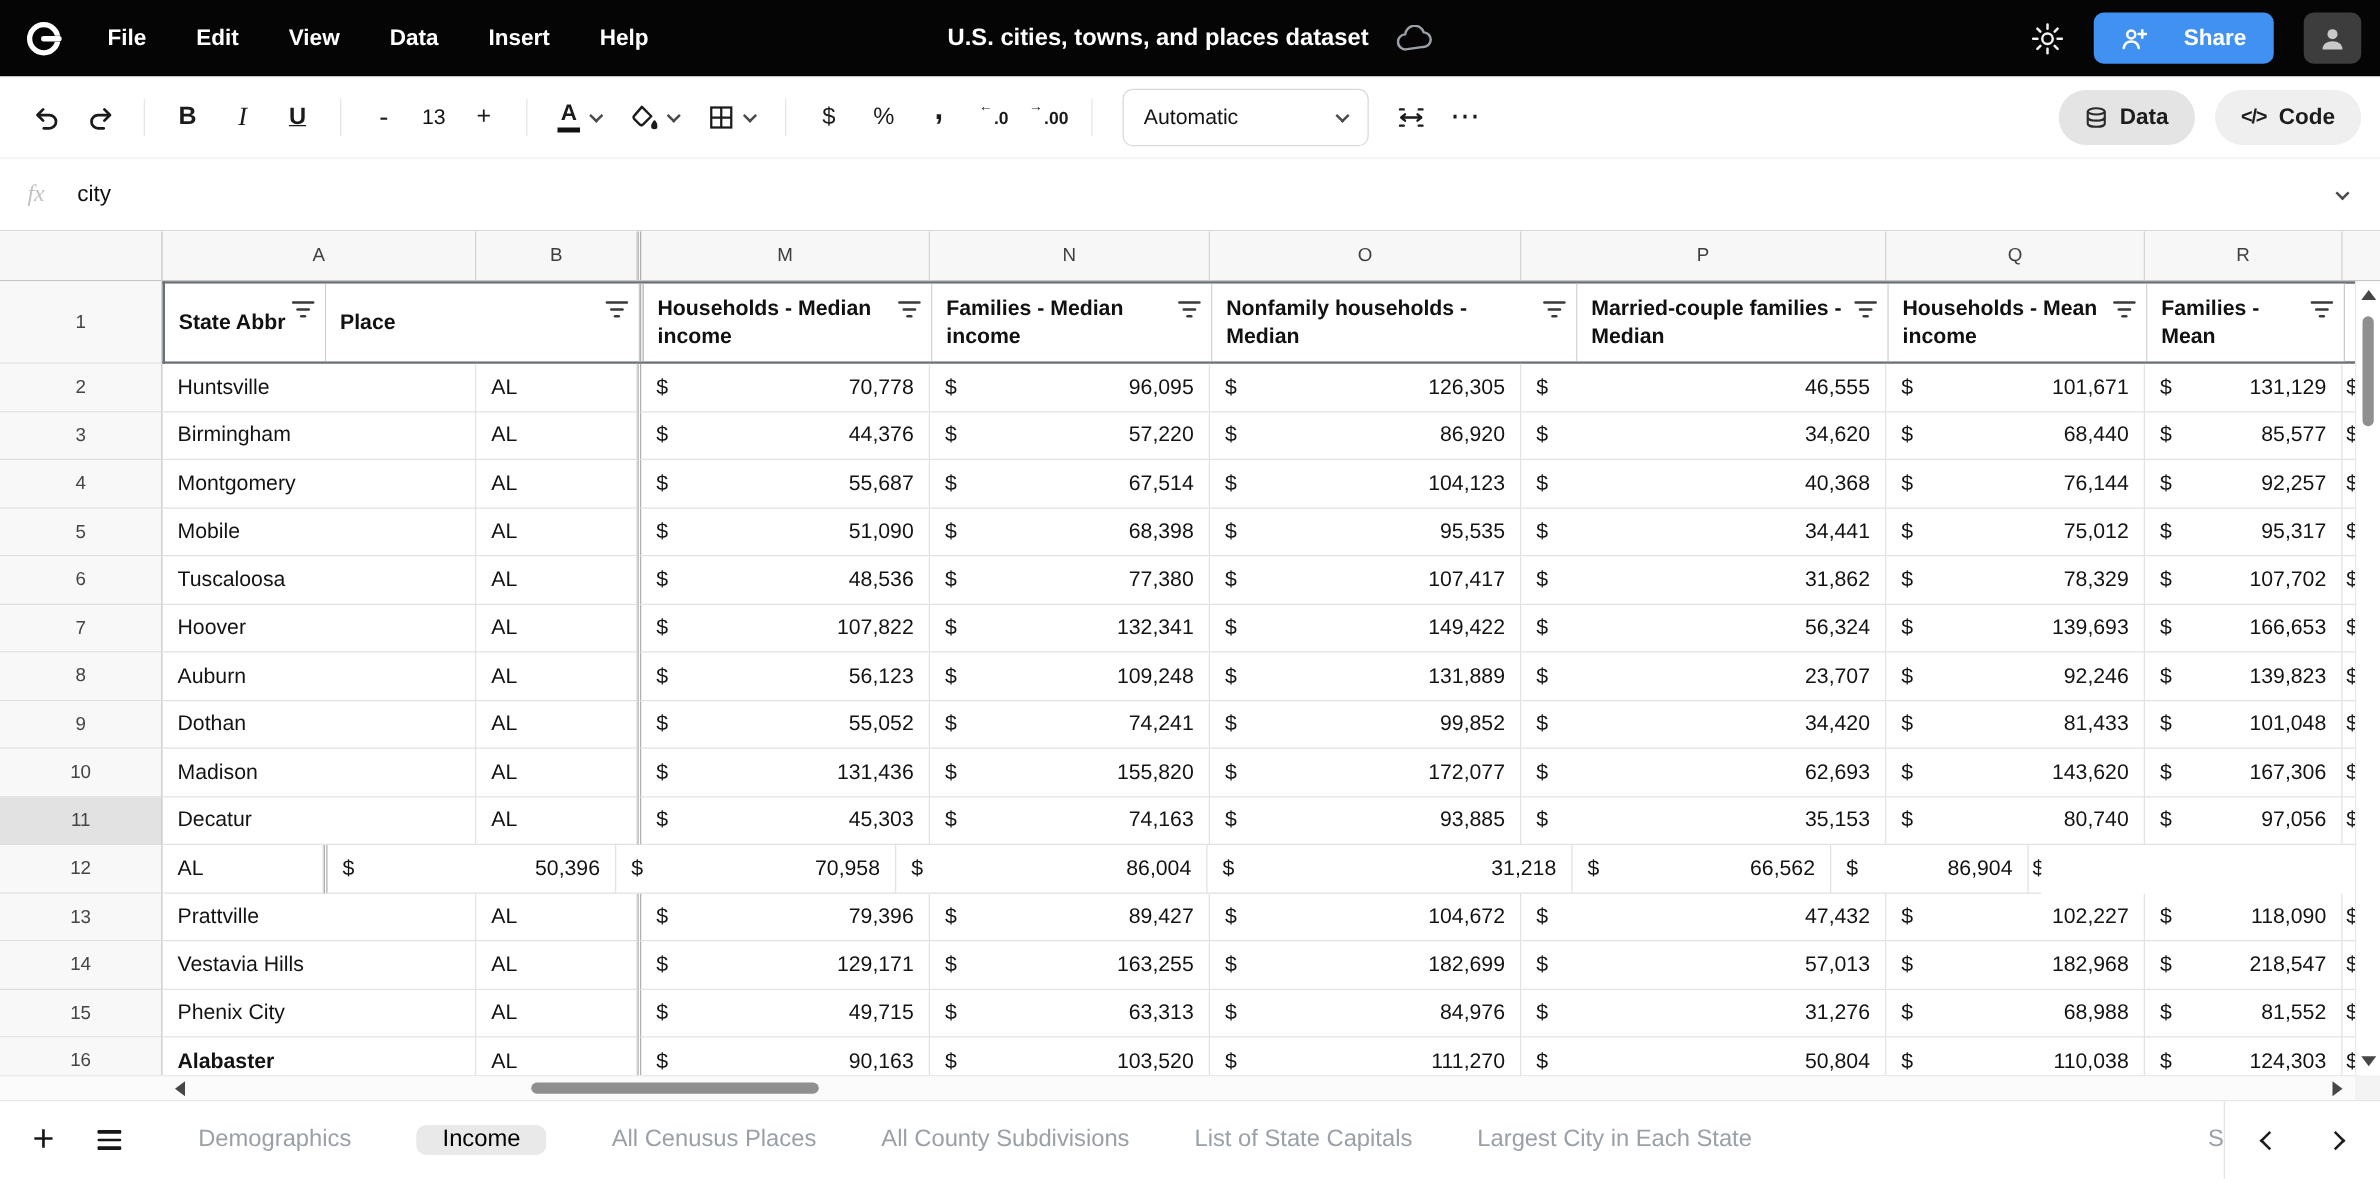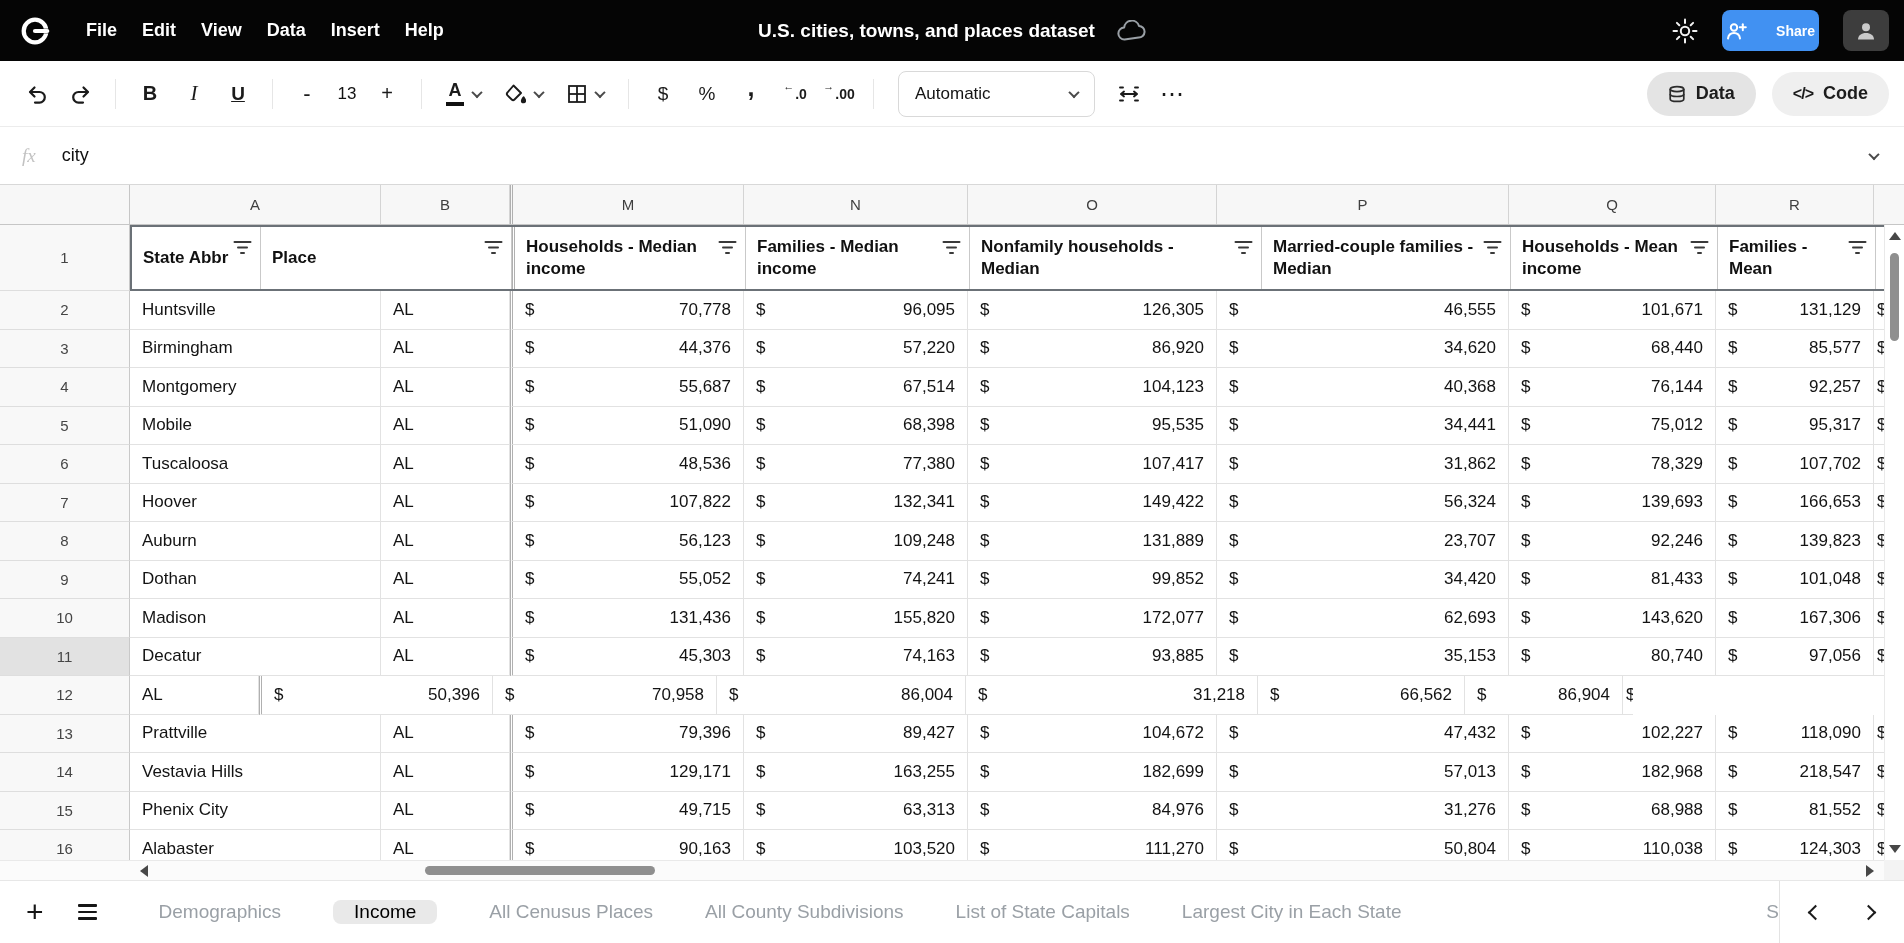--- a/index.html
+++ b/index.html
@@ -3,26 +3,26 @@
 <meta charset="utf-8">
 <style>
   *{box-sizing:border-box;margin:0;padding:0}
   html,body{width:1904px;height:943px;overflow:hidden;background:#fff;
     font-family:"Liberation Sans",sans-serif;cursor:default}
   button{border:0;background:transparent;font-family:inherit;color:inherit;cursor:pointer}
 
   
   .topbar{height:61px;background:#050505;display:flex;align-items:center;position:relative;color:#fff;padding:0 15px 0 18px}
   .logo{width:34px;height:34px;margin-right:34px;display:flex;align-items:center;justify-content:center}
-  .menu{display:flex;gap:25px;font-size:18px;font-weight:700}
+  .menu{display:flex;gap:40px;font-size:18px;font-weight:700}
   .menu-item{padding:4px 0}
   .title-wrap{position:absolute;left:50%;transform:translateX(-50%);display:flex;align-items:center;gap:22px}
   .doc-title{font-size:19px;font-weight:700;white-space:nowrap}
   .top-right{margin-left:auto;display:flex;align-items:center;gap:24px}
-  .share-btn{background:#4191f2;height:41px;border-radius:8px;display:flex;align-items:center;gap:29px;padding:0 4px;font-size:14px;font-weight:600;color:#fff}
+  .share-btn{background:#4191f2;height:41px;border-radius:8px;display:flex;align-items:center;gap:29px;padding:0 22px;font-size:18px;font-weight:600;color:#fff}
   .account-btn{width:46px;height:41px;border-radius:8px;background:#3d3d3d;display:flex;align-items:center;justify-content:center}
 
   
   .toolbar{height:66px;background:#fff;border-bottom:1px solid #ececec;display:flex;align-items:center;padding:0 15px}
   .tbtn{min-width:40px;height:40px;border-radius:6px;display:flex;align-items:center;justify-content:center;font-size:19px;color:#1b1b1b;margin:0 2px}
   .tsep{width:1px;height:30px;background:#e6e6e6;margin:0 12px}
   .bold{font-weight:800;font-size:20px}
   .italic{font-style:italic;font-family:"Liberation Serif",serif;font-size:21px}
   .underline{text-decoration:underline;font-size:19px;font-weight:600}
   .minus{font-size:22px}
@@ -772,21 +772,21 @@
           <span>68,988</span>
         </div>
         <div class="dcell cur" style="width: 158px;">
           <span>$</span>
           <span>81,552</span>
         </div>
         <div class="sliver">$</div>
       </div>
       <div class="drow">
         <div class="rownum">16</div>
-        <div class="dcell" style="width: 251px;">Alabaster</div>
+        <div class="dcell" style="width: 251px; font-weight: bold;">Alabaster</div>
         <div class="dcell" style="width: 129px;">AL</div>
         <div class="dcell cur hidden-left" style="width: 234px;">
           <span>$</span>
           <span>90,163</span>
         </div>
         <div class="dcell cur" style="width: 224px;">
           <span>$</span>
           <span>103,520</span>
         </div>
         <div class="dcell cur" style="width: 249px;">

